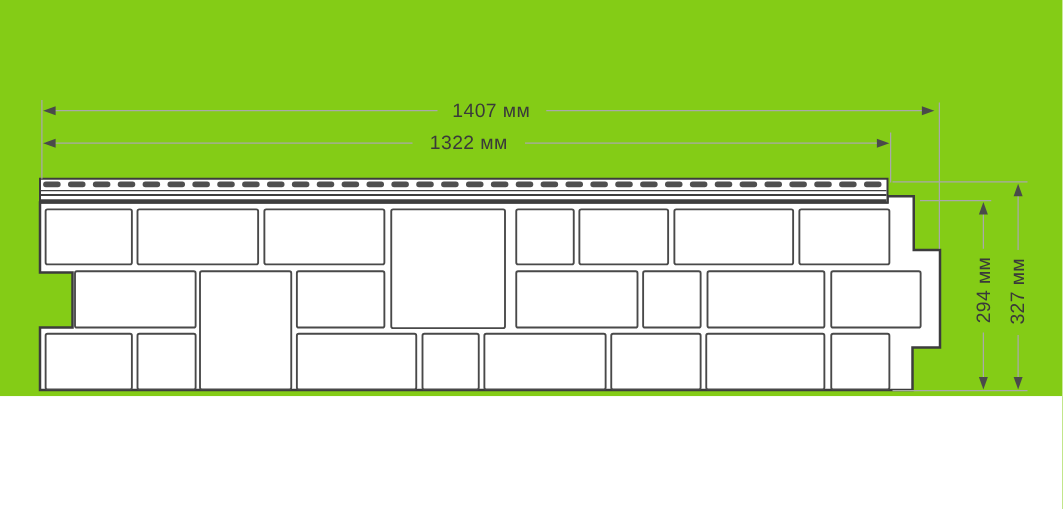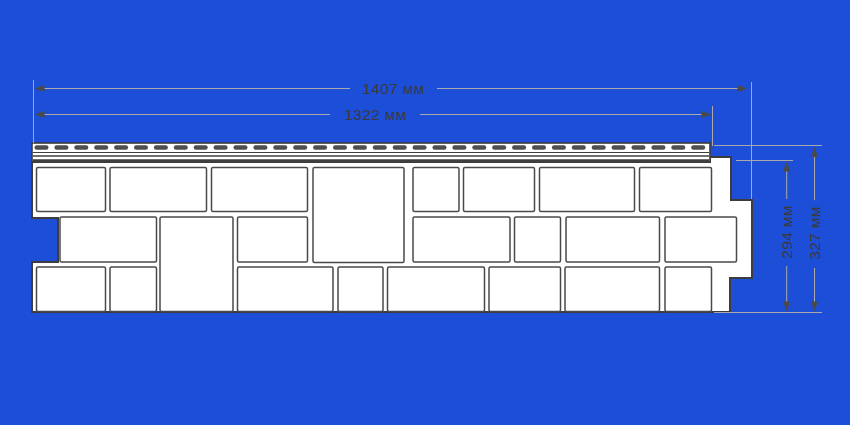--- a/index.html
+++ b/index.html
@@ -1,16 +1,16 @@
 <!DOCTYPE html>
 <html><head>
 <meta charset="utf-8">
 <style>
   html,body{margin:0;padding:0;background:#ffffff;}
-  #stage{position:relative;width:850px;height:425px;background:#1d4ed8;overflow:hidden;}
+  #stage{position:relative;width:850px;height:317px;background:#84cc16;overflow:hidden;}
   svg{display:block;}
   #panel-outline{fill:#ffffff;stroke:#3c3c3c;stroke-width:2;stroke-linejoin:miter;}
   #strip-rect{fill:#ffffff;stroke:#3c3c3c;stroke-width:1.6;}
   .stripline{stroke:#3f3f3f;}
   .slot{fill:#4f4f4f;}
   .block{fill:#ffffff;stroke:#494949;stroke-width:1.5;}
   .dimline{stroke:#a9a9a9;stroke-width:1;fill:none;}
   .dimarrow{fill:#4a4a4a;stroke:none;}
   .dimtext{fill:#3a3a3a;font-family:"Liberation Sans","DejaVu Sans",sans-serif;
            font-size:15.5px;letter-spacing:0.3px;}

